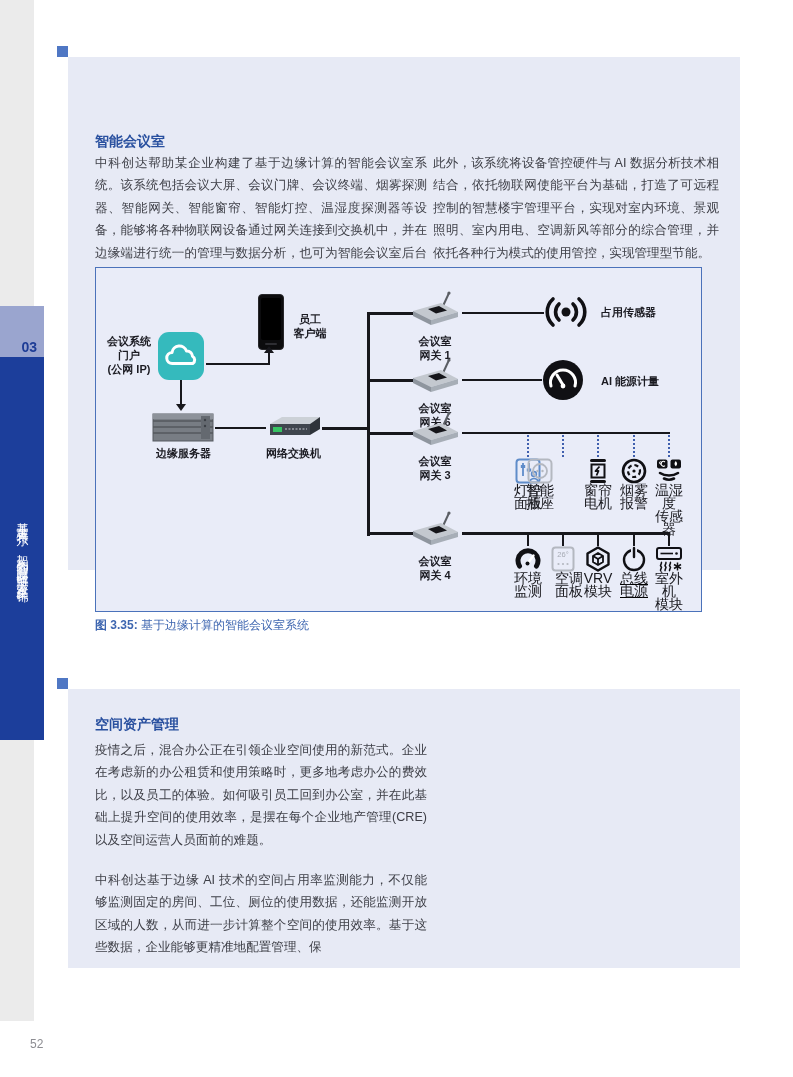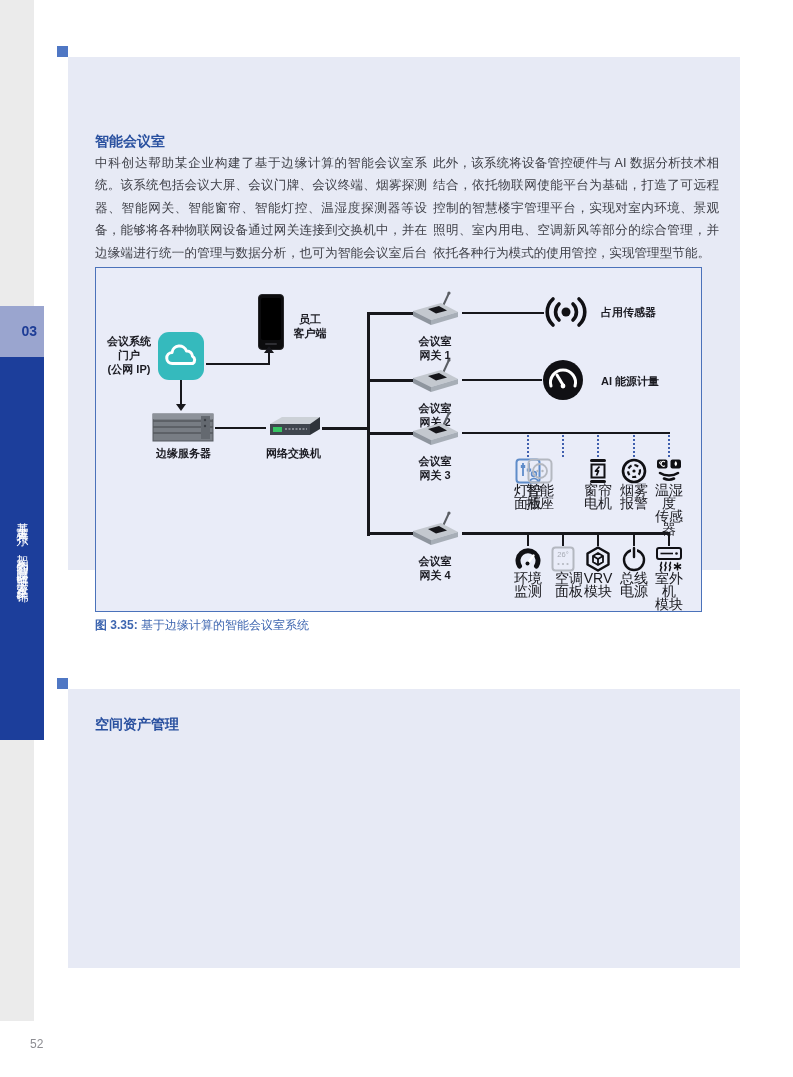--- a/index.html
+++ b/index.html
@@ -2,21 +2,21 @@
 <html><head>
 <meta charset="utf-8">
 <style>
   html,body{margin:0;padding:0;background:#ffffff;}
   body{font-family:"Liberation Sans",sans-serif;}
   #page{position:relative;width:793px;height:1077px;background:#ffffff;overflow:hidden;}
 
   .grey-strip{position:absolute;left:0;top:0;width:34px;height:1021px;background:#ebebeb;}
 
   .chapter-tab{position:absolute;left:0;top:306px;width:44px;height:51px;background:#9aa5cf;
-    color:#1e3d96;font-size:14px;font-weight:bold;line-height:51px;text-align:right;padding:0;box-sizing:border-box;padding-right:7px;}
+    color:#1e3d96;font-size:14px;font-weight:bold;line-height:51px;text-align:right;padding:16px;box-sizing:border-box;padding-right:7px;}
   .side-bar{position:absolute;left:0;top:357px;width:44px;height:383px;background:#1c3e9b;
     display:flex;align-items:center;justify-content:center;}
   .side-bar .vtext{writing-mode:vertical-rl;text-orientation:mixed;color:#ffffff;font-size:12px;
     letter-spacing:3px;font-weight:500;}
 
   .panel{position:absolute;left:68px;width:672px;background:#e7eaf5;}
   #panel1{top:57px;height:513px;}
   #panel2{top:689px;height:279px;}
   .sq-small{position:absolute;width:11px;height:11px;background:#4f77c4;}
   .sq-large{position:absolute;width:20px;height:21px;background:#4f77c4;}
@@ -151,21 +151,21 @@
       <svg style="position:absolute;left:312px;top:89px;" width="54" height="38" viewBox="0 0 54 38">
         <line x1="41" y1="3" x2="35" y2="16" stroke="#5a5e64" stroke-width="2"></line>
           <circle cx="41" cy="3" r="1.6" fill="#5a5e64"></circle>
         <polygon points="5,21 33,13 50,22 23,30" fill="#c3c8cf"></polygon>
         <polygon points="5,21 23,30 23,35 5,26" fill="#8e959e"></polygon>
         <polygon points="23,30 50,22 50,27 23,35" fill="#a7aeb7"></polygon>
         <polygon points="20,19 31,16 39,20.5 28,23.5" fill="#15151a"></polygon>
       </svg>
       <div class="dlabel glabel" style="left:316px;top:133px;width:46px;">
         <span>会议室</span>
-        <span>网关 2</span>
+        <span>网关 6</span>
       </div>
 
       <svg style="position:absolute;left:312px;top:142px;" width="54" height="38" viewBox="0 0 54 38">
         <line x1="41" y1="3" x2="35" y2="16" stroke="#5a5e64" stroke-width="2"></line>
           <circle cx="41" cy="3" r="1.6" fill="#5a5e64"></circle>
         <polygon points="5,21 33,13 50,22 23,30" fill="#c3c8cf"></polygon>
         <polygon points="5,21 23,30 23,35 5,26" fill="#8e959e"></polygon>
         <polygon points="23,30 50,22 50,27 23,35" fill="#a7aeb7"></polygon>
         <polygon points="20,19 31,16 39,20.5 28,23.5" fill="#15151a"></polygon>
       </svg>
@@ -338,21 +338,21 @@
           <polyline points="8,10 13,13 18,10" fill="none" stroke="#101014" stroke-width="1.8"></polyline>
           <line x1="13" y1="13" x2="13" y2="19" stroke="#101014" stroke-width="1.8"></line>
         </svg>
           </div>
         <div class="lab">
             <span>VRV</span>
             <span>模块</span>
           </div>
       </div>
 
-      <div class="dev" style="left:518px;top:277px;">
+      <div class="dev" style="left:518px;top:277px;text-decoration:underline;">
         <div class="ic">
             <svg width="26" height="26" viewBox="0 0 26 26">
           <circle cx="13" cy="14" r="10" fill="none" stroke="#101014" stroke-width="2.4"></circle>
           <line x1="13" y1="0" x2="13" y2="10" stroke="#e9ecf8" stroke-width="6"></line>
           <line x1="13" y1="2" x2="13" y2="11" stroke="#101014" stroke-width="2.4" stroke-linecap="round"></line>
         </svg>
           </div>
         <div class="lab">
             <span>总线</span>
             <span>电源</span>
@@ -385,17 +385,21 @@
       <b>图 3.35:</b>
       <span>基于边缘计算的智能会议室系统</span>
     </div>
   </div>
 
   <div class="sq-small" style="left:57px;top:678px;"></div>
   <div class="sq-large" style="left:68px;top:689px;"></div>
 
   <div class="panel" id="panel2">
     <div class="sec-title" style="top:27px;">空间资产管理</div>
+    <div class="col" style="left:27px;top:50px;width:332px;">
+      <p>疫情之后，混合办公正在引领企业空间使用的新范式。企业在考虑新的办公租赁和使用策略时，更多地考虑办公的费效比，以及员工的体验。如何吸引员工回到办公室，并在此基础上提升空间的使用效率，是摆在每个企业地产管理(CRE)以及空间运营人员面前的难题。</p>
+      <p>中科创达基于边缘 AI 技术的空间占用率监测能力，不仅能够监测固定的房间、工位、厕位的使用数据，还能监测开放区域的人数，从而进一步计算整个空间的使用效率。基于这些数据，企业能够更精准地配置管理、保</p>
+    </div>
   </div>
 
   <div class="pagenum">52</div>
 
 </div>
 
 </body></html>

